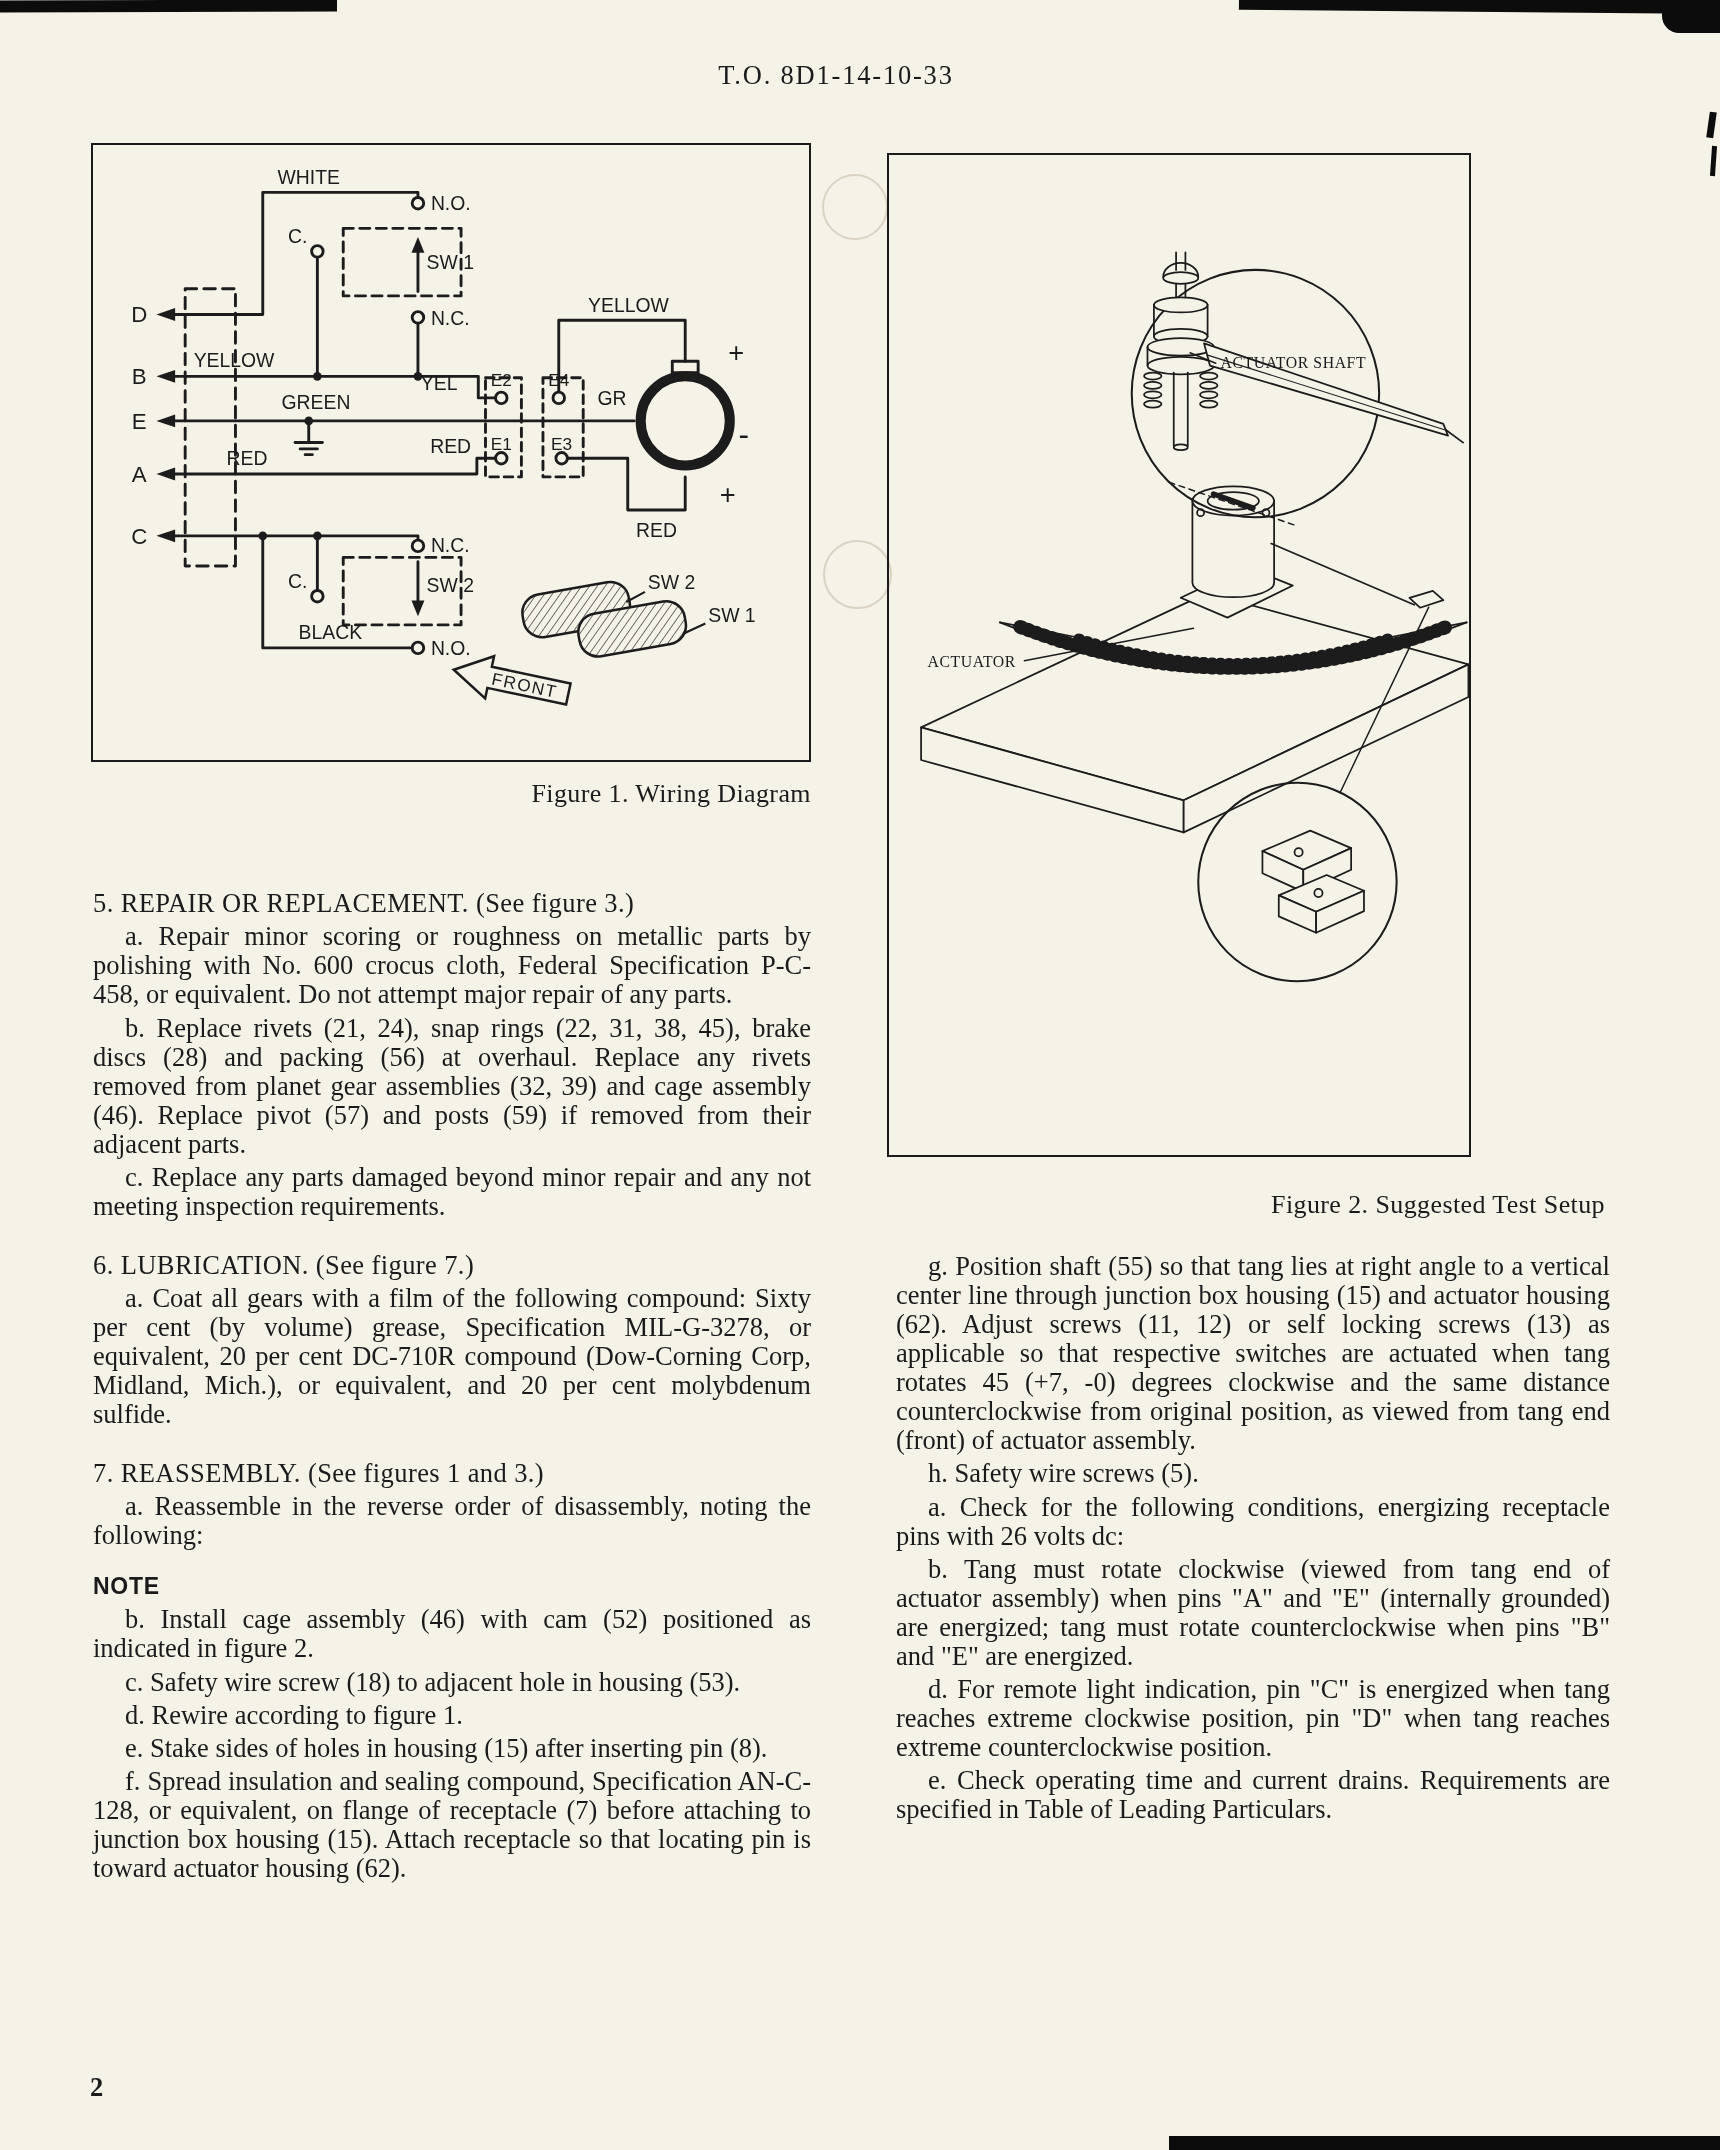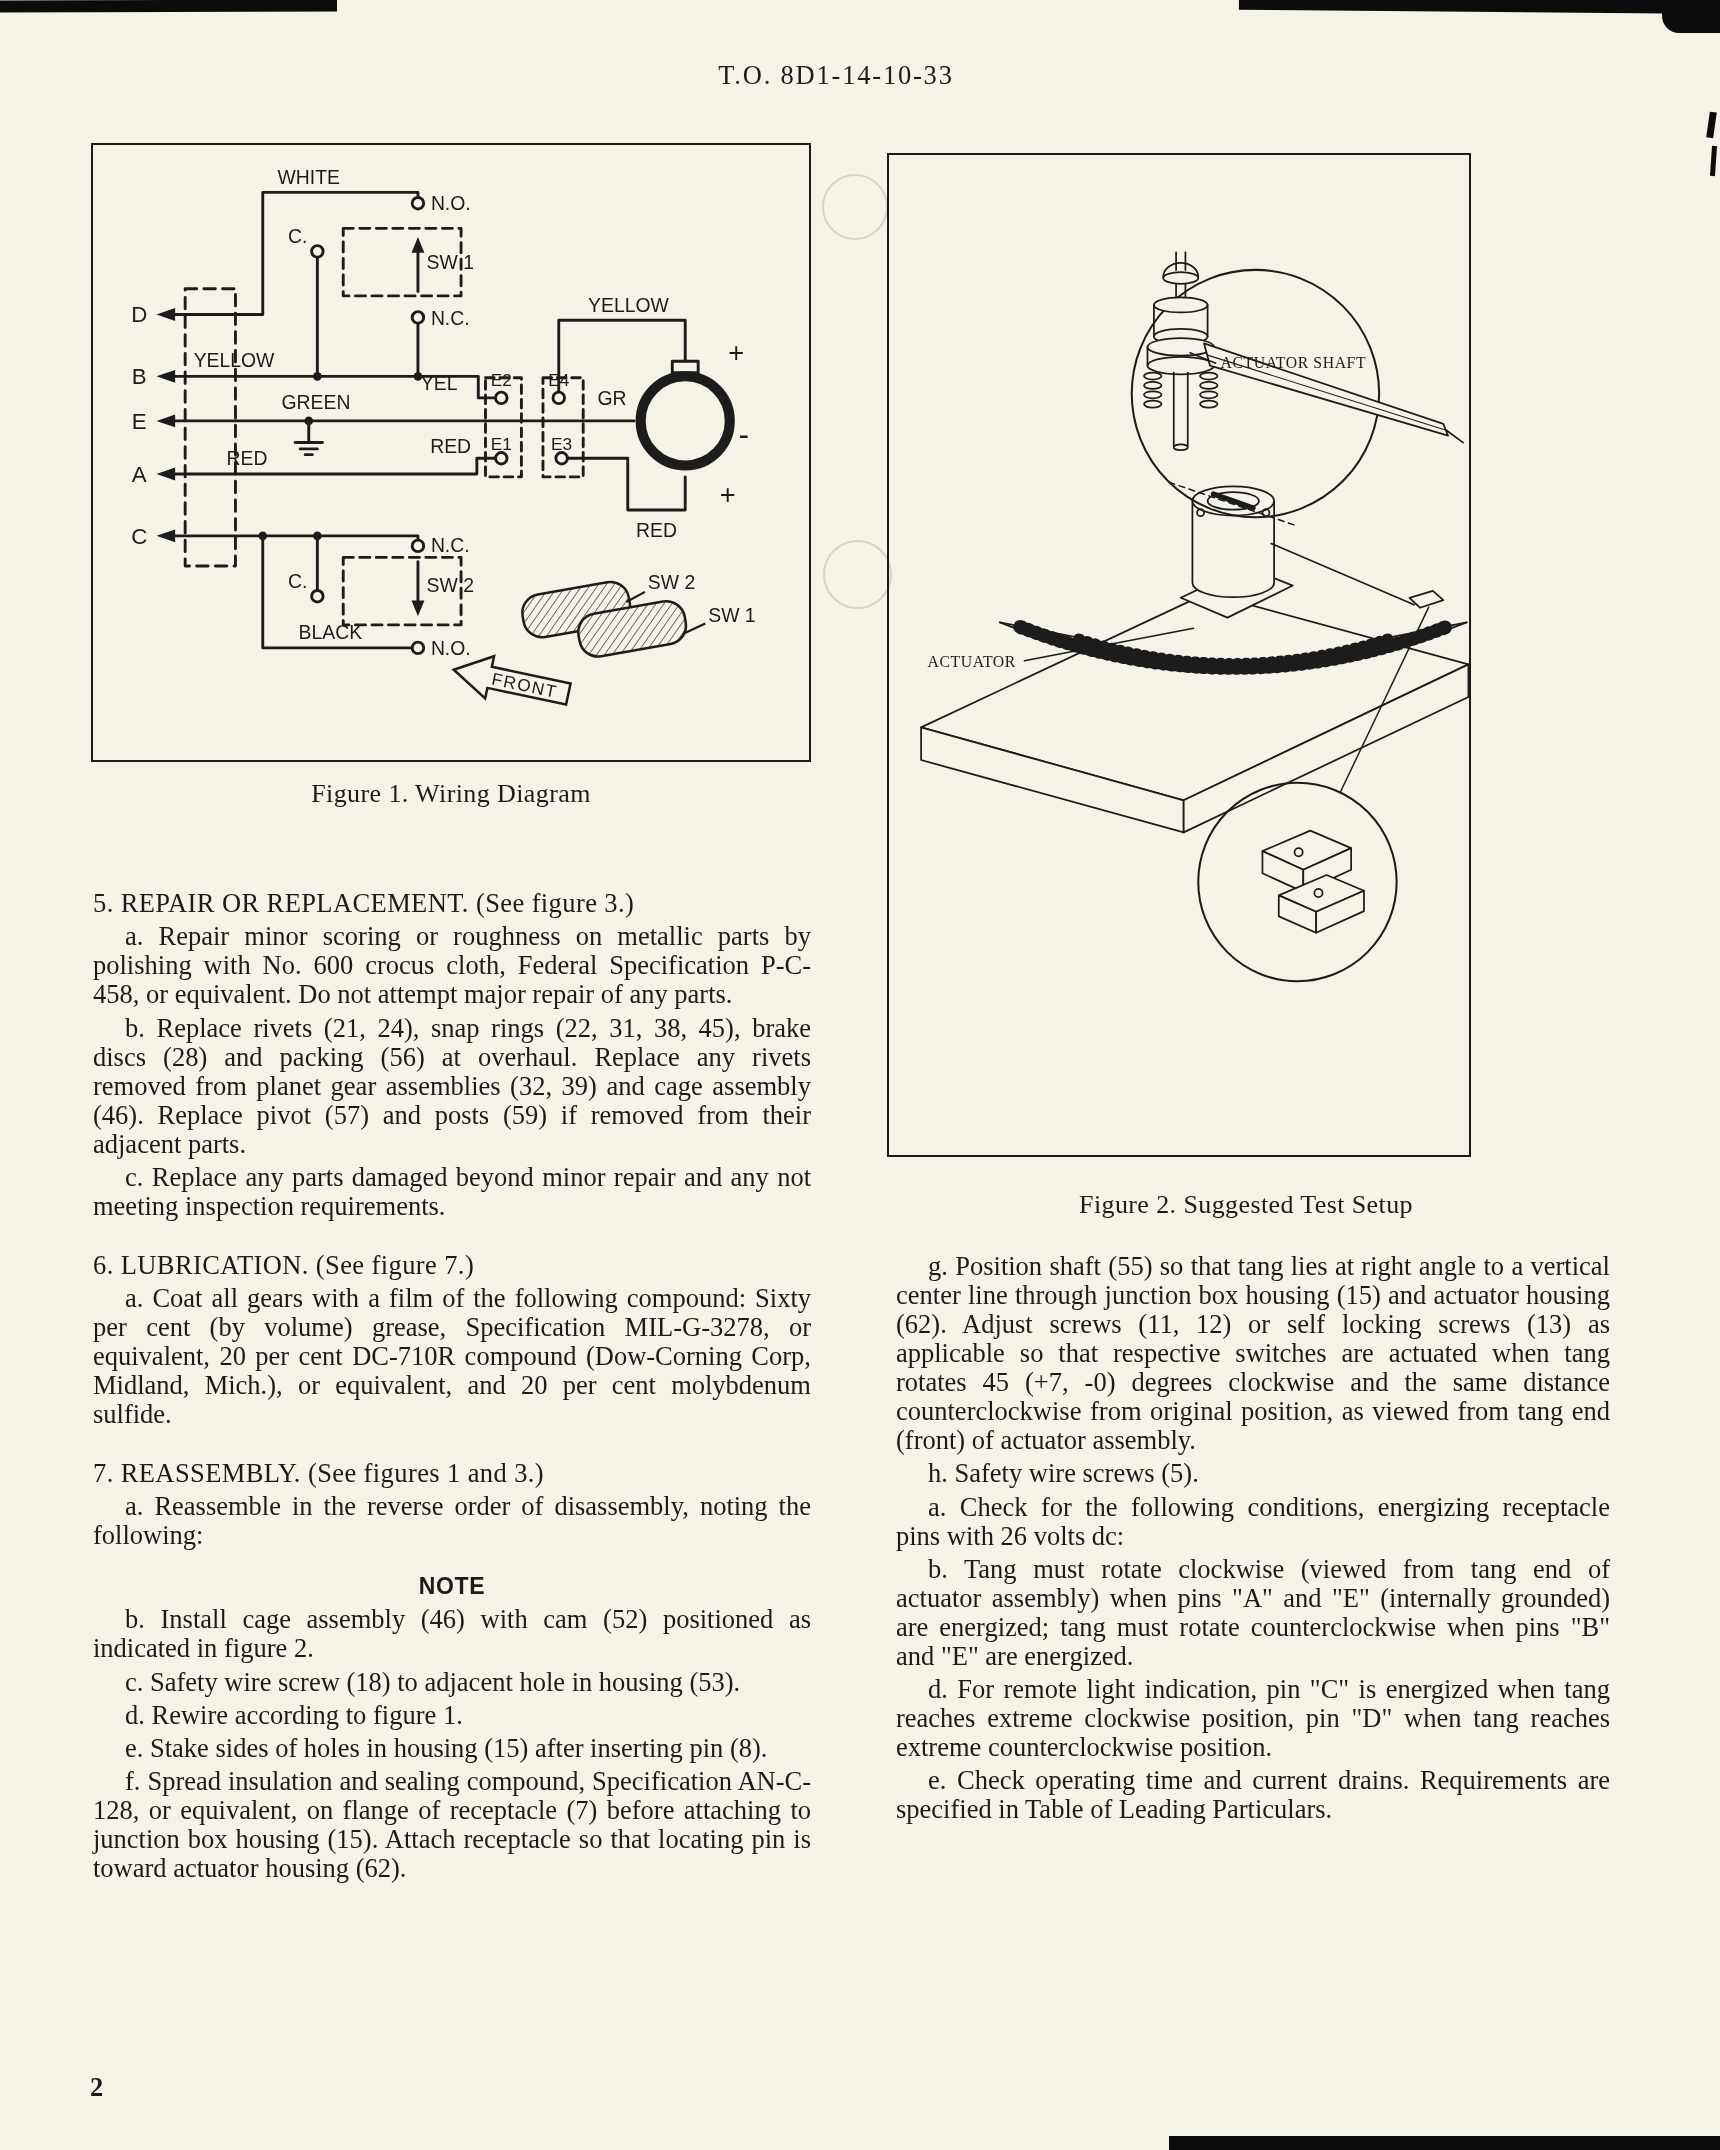--- a/index.html
+++ b/index.html
@@ -13,30 +13,30 @@
   .mark-2{left:1711px;top:146px;width:5px;height:30px;transform:rotate(4deg)}
   .bar-br{left:1169px;top:2136px;width:552px;height:14.3px}
   .stain{position:absolute;border:2.2px solid rgba(160,150,122,0.33);border-radius:50%}
   .stain-1{left:822px;top:174px;width:66px;height:66px}
   .stain-2{left:823px;top:540px;width:69px;height:69px}
   .header{position:absolute;top:60px;left:836px;transform:translateX(-50%);font-size:26.5px;letter-spacing:1.8px;white-space:nowrap}
   .figure-box{position:absolute;border:2.9px solid #1b1b1b}
   .fig1{left:91px;top:143px;width:720px;height:619px}
   .fig2{left:887px;top:153px;width:584px;height:1004px}
   .figure-box svg{width:100%;height:100%;display:block}
-  .caption{position:absolute;font-size:26px;letter-spacing:0.4px;text-align:center}
+  .caption{position:absolute;font-size:26px;letter-spacing:0.4px;text-align:right}
   .cap1{left:91px;top:779px;width:720px}
   .cap2{left:887px;top:1190px;width:718px}
   .col{position:absolute;font-size:26.5px;line-height:29px;text-align:justify}
   .col-left{left:93px;top:889px;width:718px}
   .col-right{left:896px;top:1252px;width:714px}
   .heading{margin-top:30px;letter-spacing:0.4px}
   .heading.first{margin-top:0}
   .para{margin-top:4.3px;text-indent:32px}
-  .note-label{margin-top:21.5px;text-align:center;font-family:"Liberation Sans",sans-serif;font-weight:bold;font-size:23px;letter-spacing:0.7px;text-indent:0}
+  .note-label{margin-top:21.5px;font-family:"Liberation Sans",sans-serif;font-weight:bold;font-size:23px;letter-spacing:0.7px;text-indent:0}
   .note-text{margin:13px 65px 11.5px 72px;text-align:justify}
   .page-number{position:absolute;left:90px;top:2072px;font-size:26.5px;font-weight:bold}
   svg text{user-select:none}
 </style>
 </head>
 <body>
 
 <div class="artifact bar-tl"></div>
 <div class="artifact bar-tr"></div>
 <div class="artifact blob-tr"></div>

